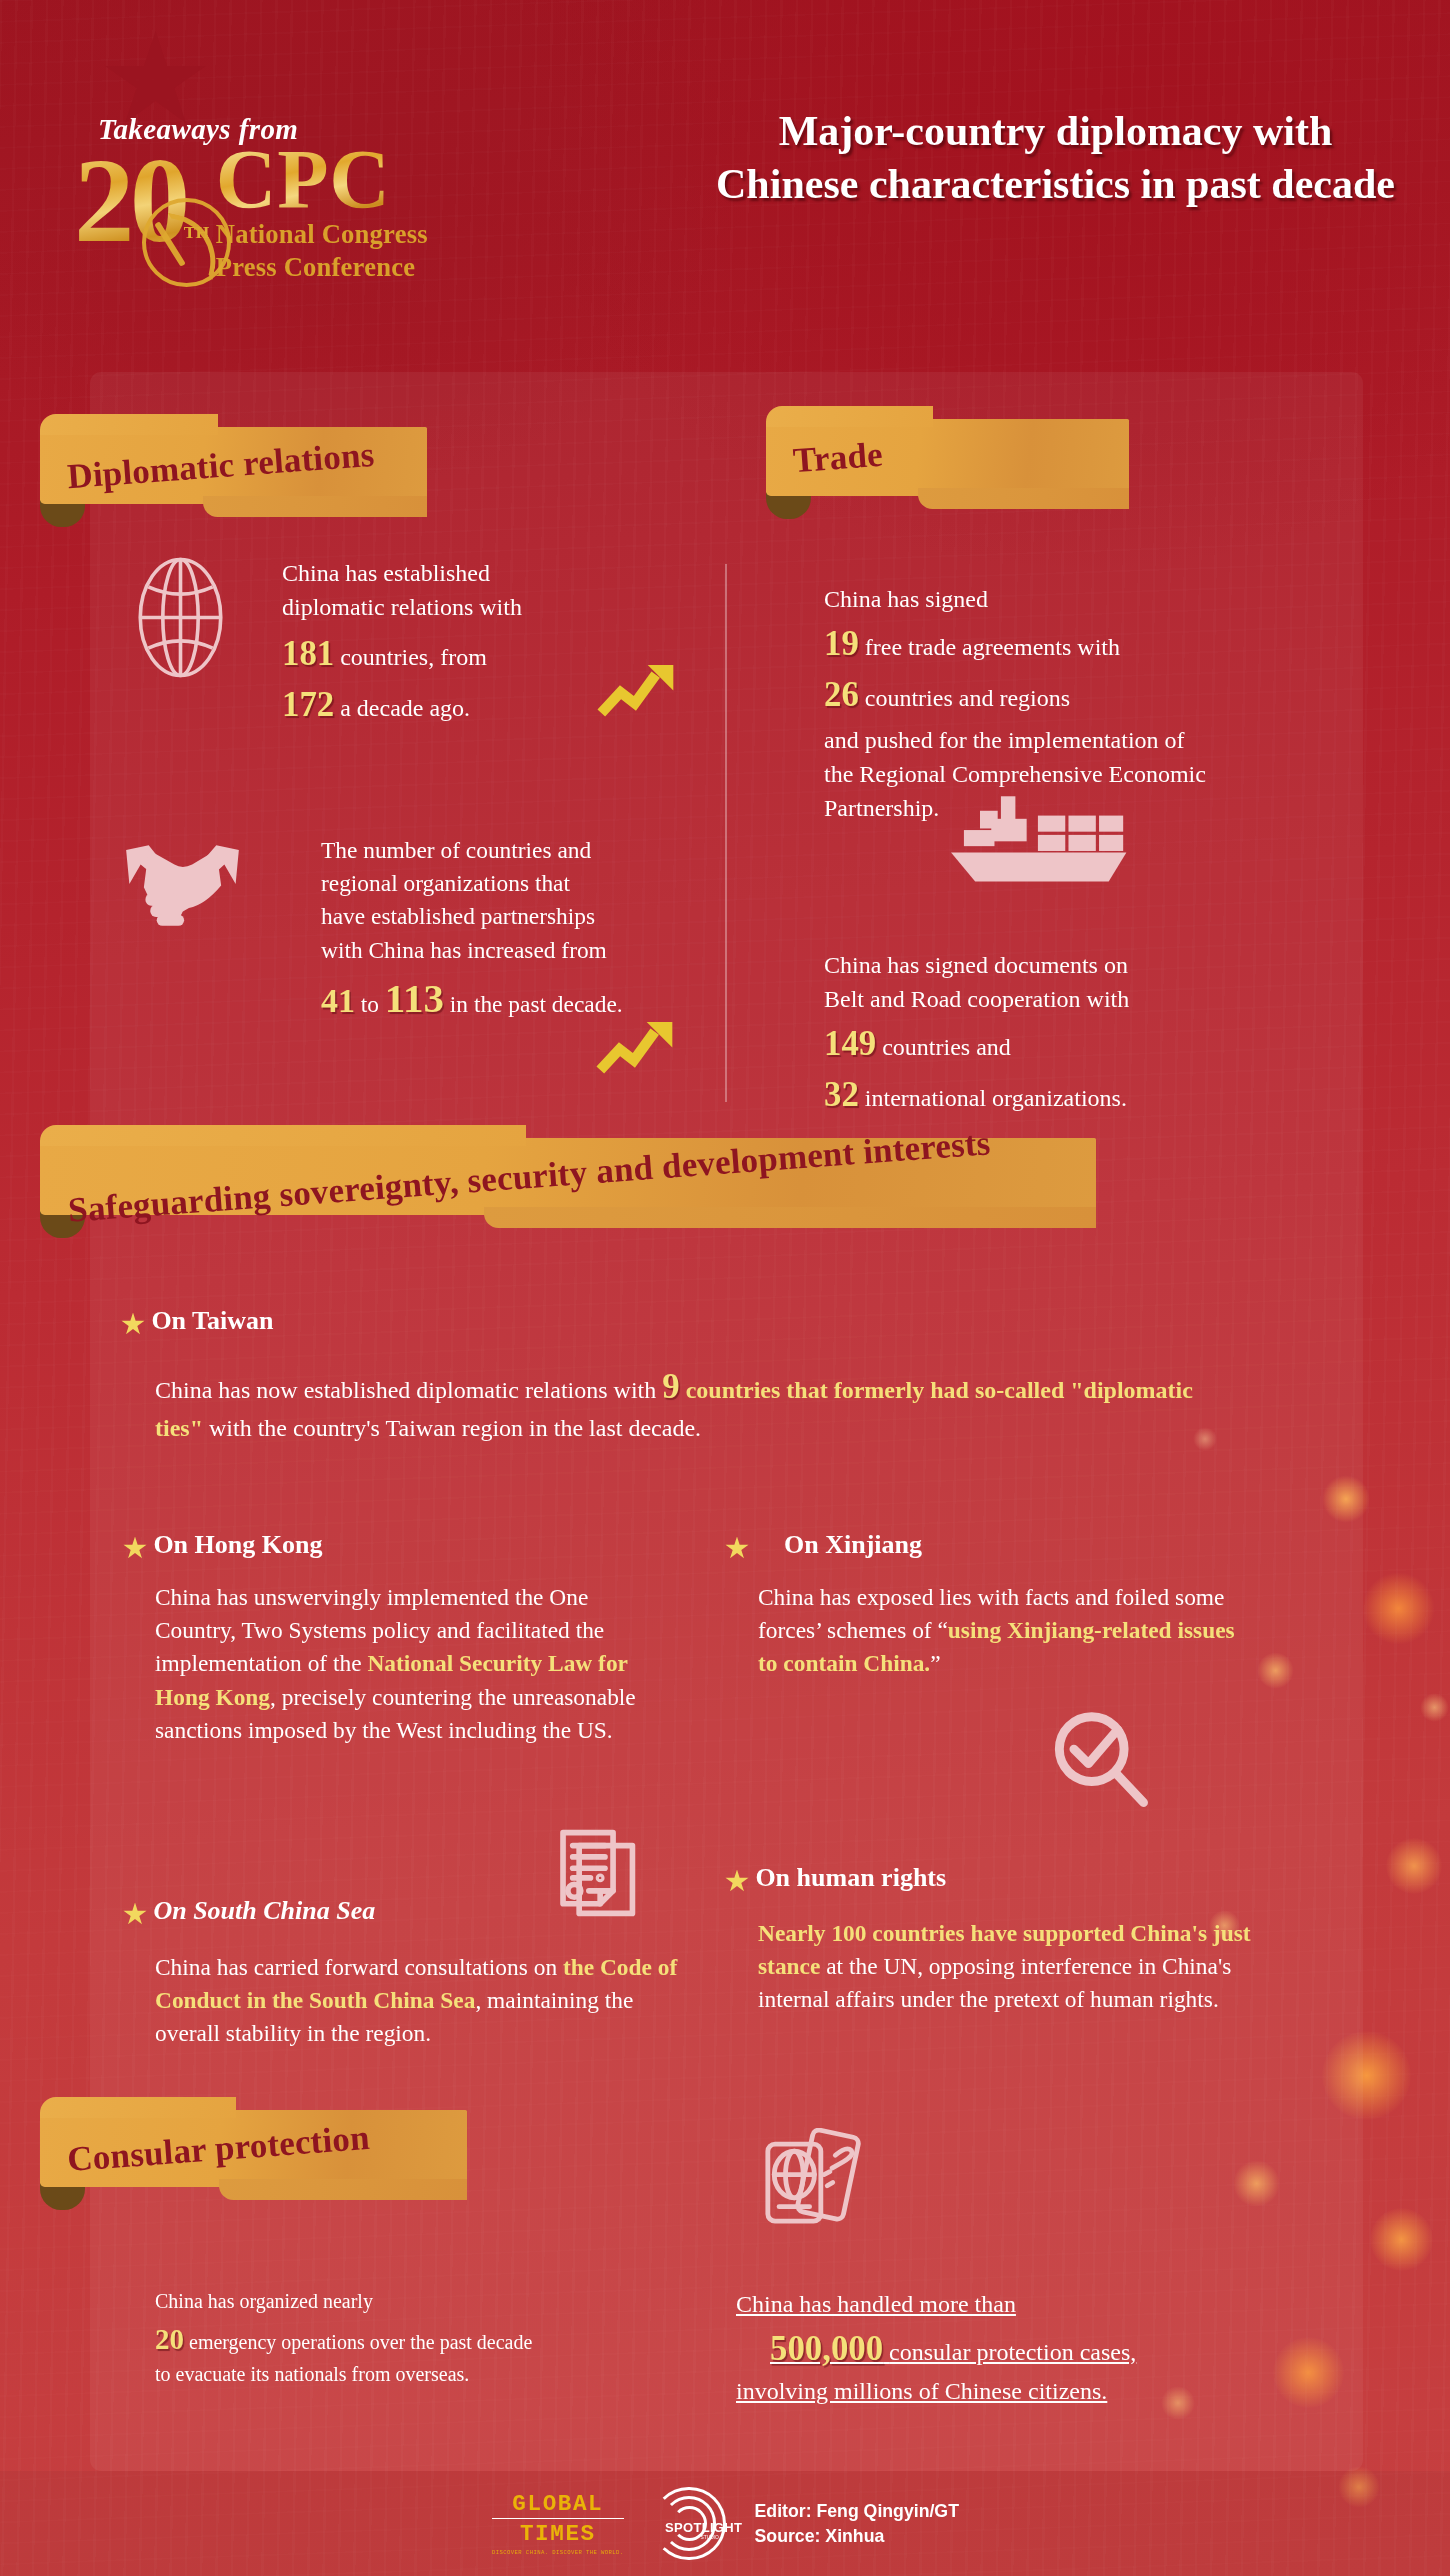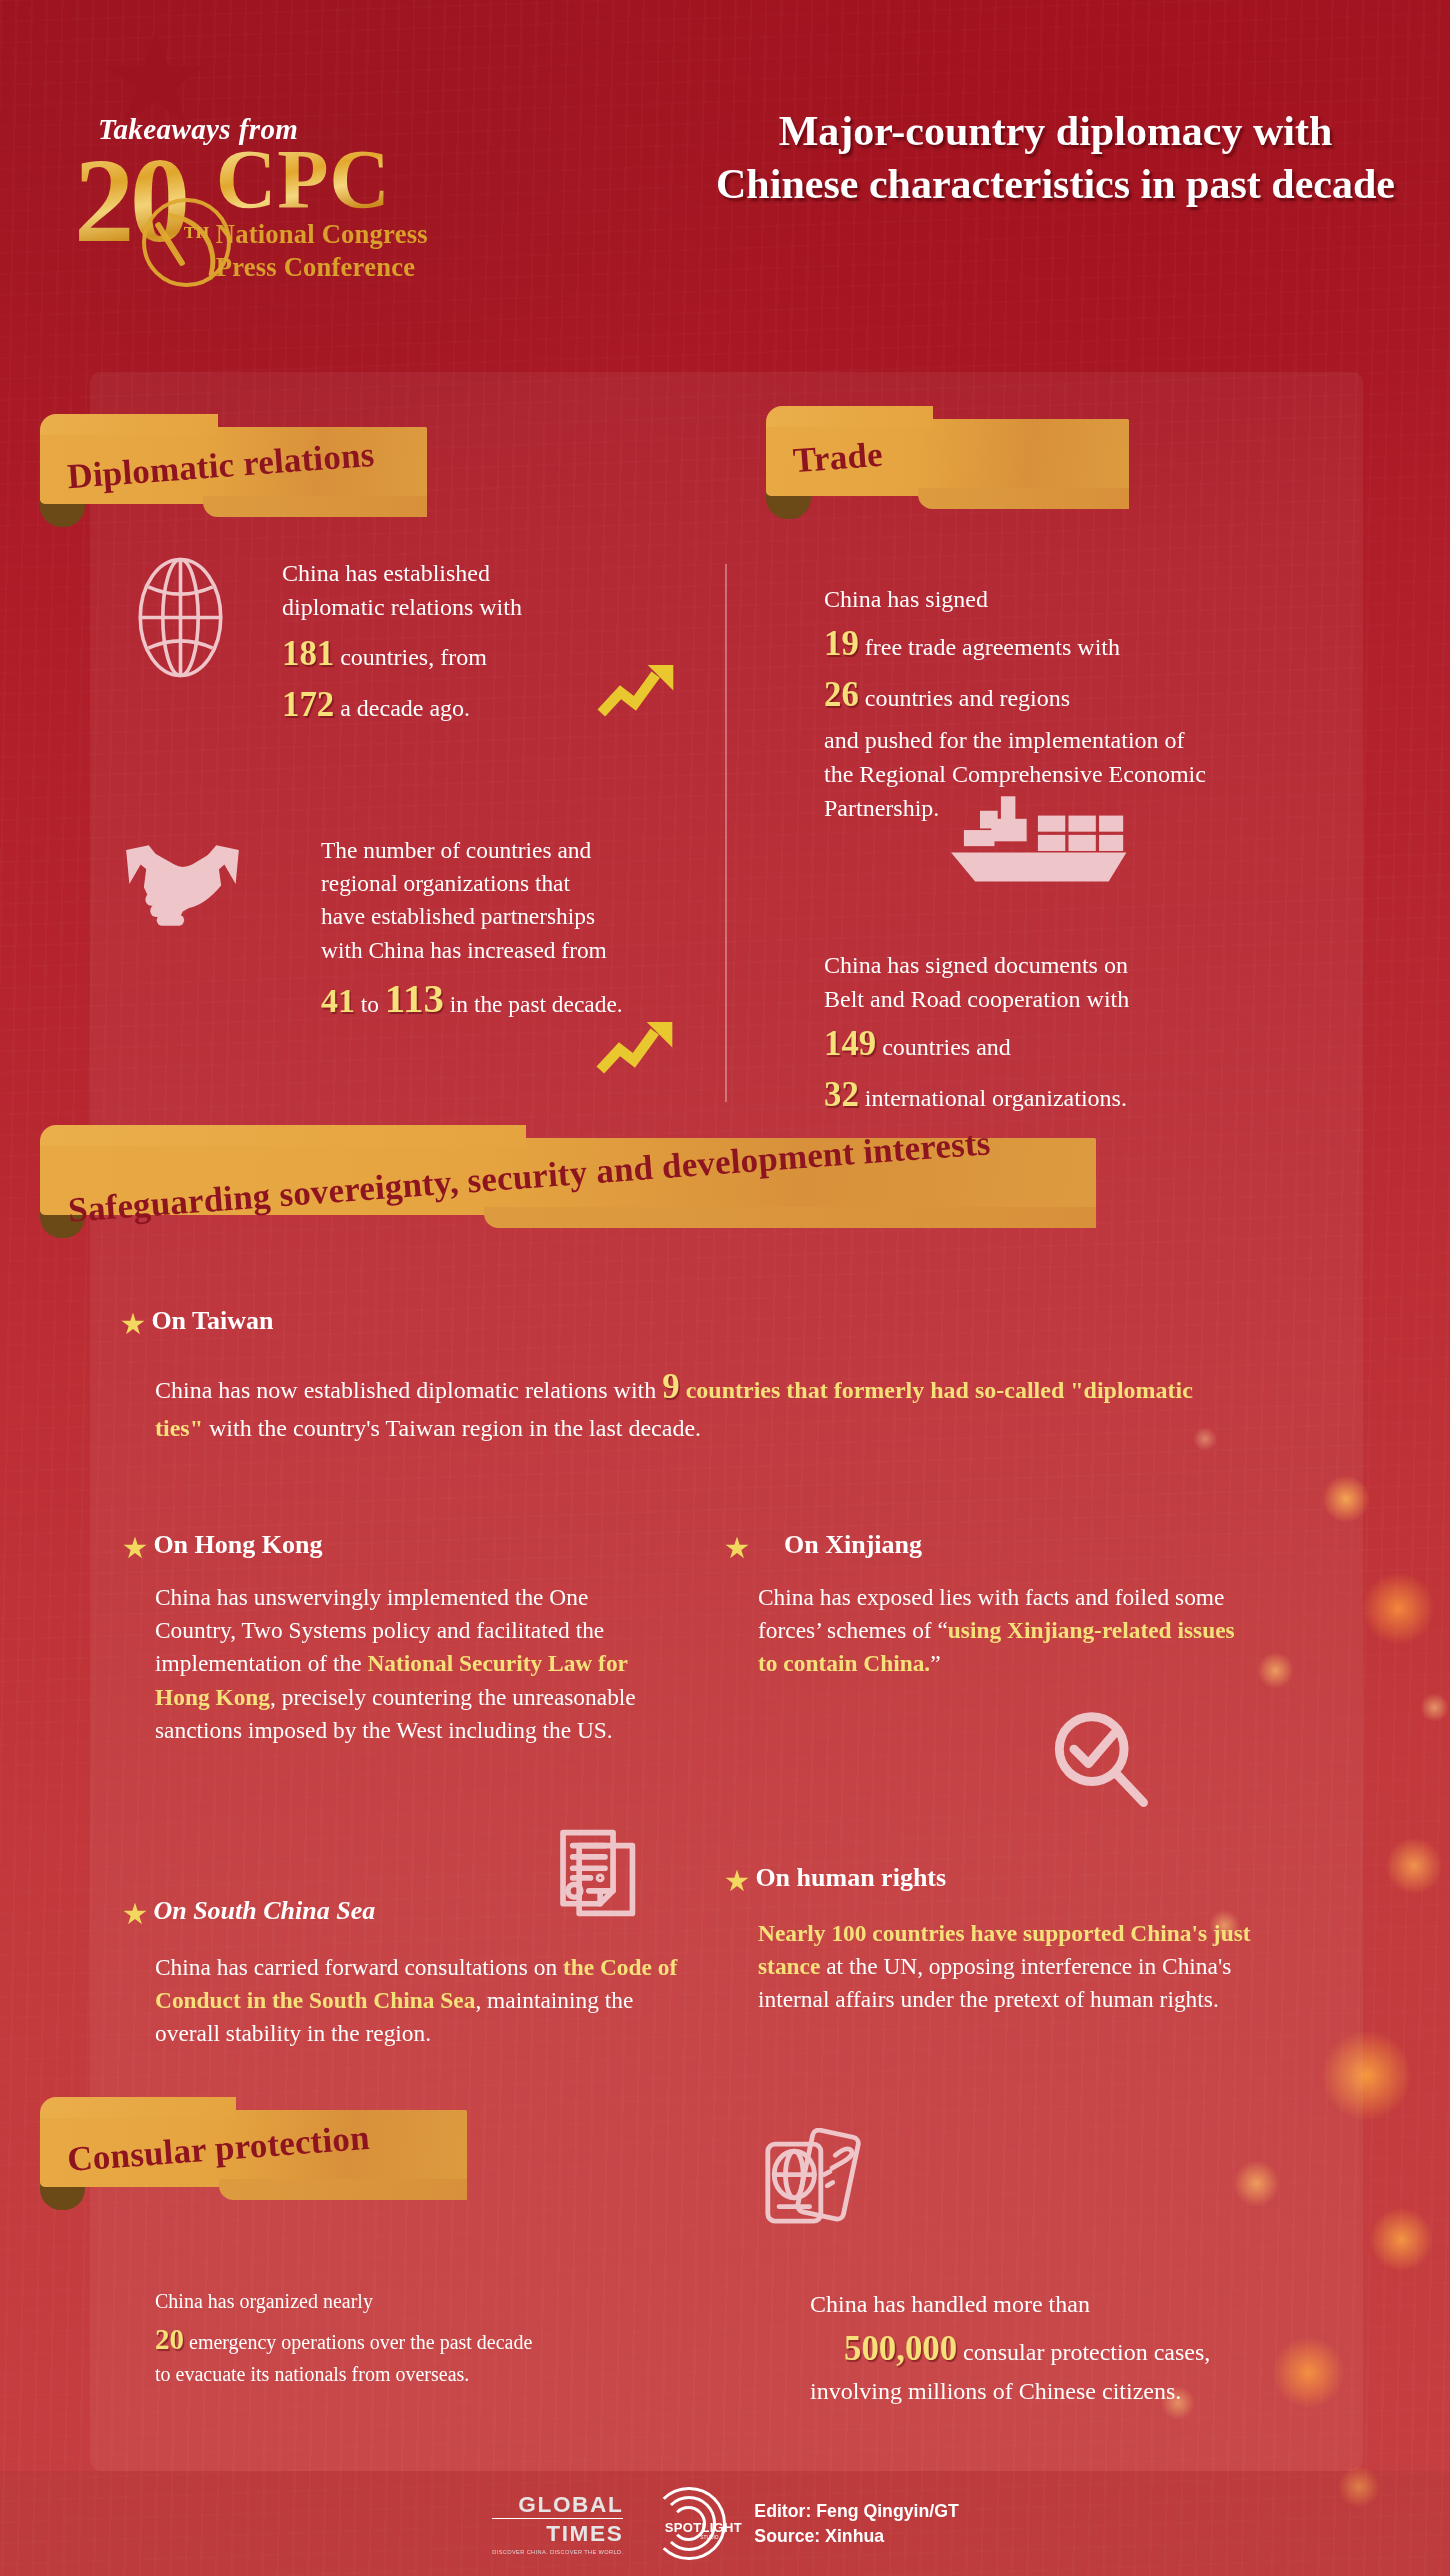--- a/index.html
+++ b/index.html
@@ -219,21 +219,21 @@
     font-family: "Liberation Serif", serif;
     font-weight: 700; font-size: 26px; color: #ffffff;
   }
 
   
   .footer {
     position: absolute; left: 0; bottom: 0; width: 1451px; height: 105px;
     display: flex; align-items: center; justify-content: center; gap: 27px;
     background: rgba(0,0,0,0.04);
   }
-  .gt-logo { text-align: right; color: #e5e5e5; font-family: Liberation Sans, sans-serif; }
+  .gt-logo { text-align: center; color: #eab308; font-family: Liberation Mono, monospace; }
   .gt-logo .l1 { font-size: 22.6px; font-weight: 700; letter-spacing: 1.6px; border-bottom: 1.6px solid #fff; padding-bottom: 0.8px; }
   .gt-logo .l2 { font-size: 22.6px; font-weight: 700; letter-spacing: 1.6px; margin-top: 1.6px; }
   .gt-logo .l3 { font-size: 5.6px; letter-spacing: 0.4px; margin-top: 2.4px; opacity: .9; }
   .spot { position: relative; width: 77px; height: 77px; }
   .spot .ring { position: absolute; border: 3.2px solid #fff; border-radius: 50%; border-left-color: transparent; }
   .spot .r1 { inset: 1.6px; }
   .spot .r2 { inset: 11.3px; }
   .spot .r3 { inset: 21px; }
   .spot .sl {
     position: absolute; left: 14.5px; top: 35px; width: 63px;
@@ -526,21 +526,21 @@
 
 <div class="txt" style="left:155px;top:2287px;width:580px;font-size:20px;">
   <div>China has organized nearly</div>
   <div style="margin-top:3.2px;">
     <span class="num num-lg">20</span>
     <span>emergency operations over the past decade</span>
   </div>
   <div>to evacuate its nationals from overseas.</div>
 </div>
 
-<div class="txt" style="left:810px;top:2287px;width:516px;font-size:24px;">
+<div class="txt" style="left:736px;top:2287px;width:516px;font-size:24px;text-decoration:underline;">
   <div>China has handled more than</div>
   <div style="margin-top:3.2px;margin-left:34px;">
     <span class="num num-lg">500,000</span>
     <span>consular protection cases,</span>
   </div>
   <div>involving millions of Chinese citizens.</div>
 </div>
 
 <div class="footer">
   <div class="gt-logo">

